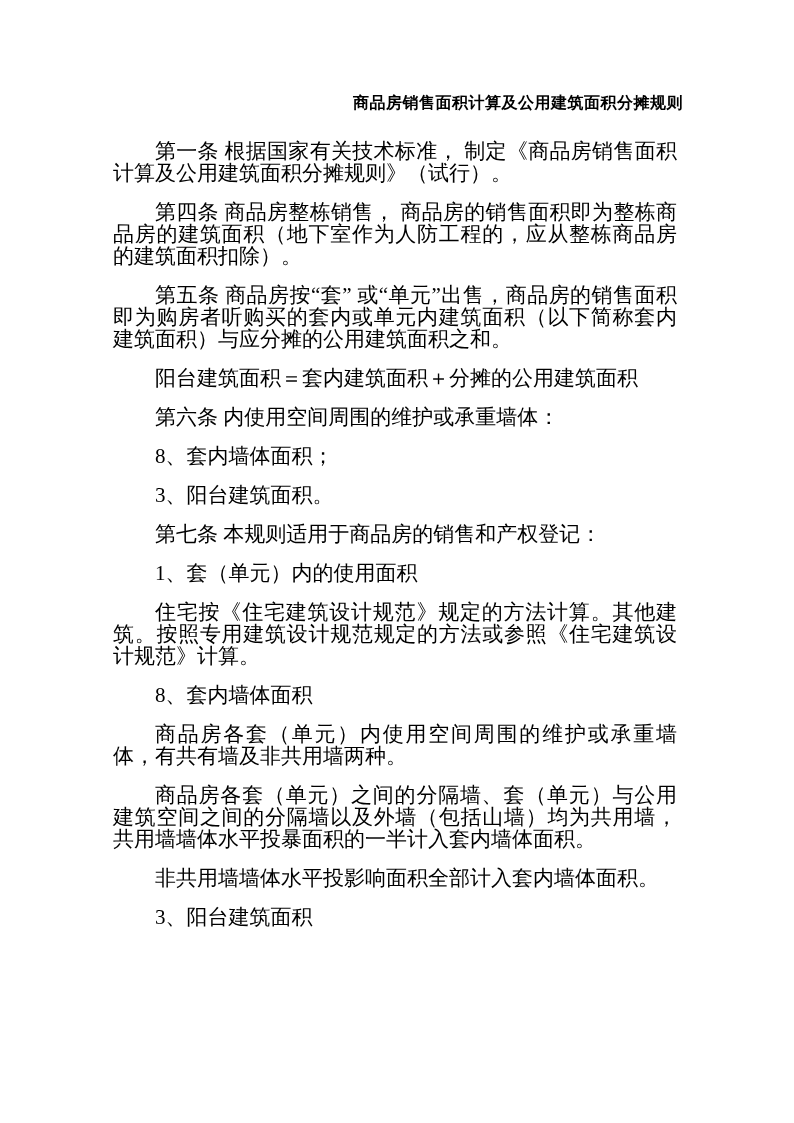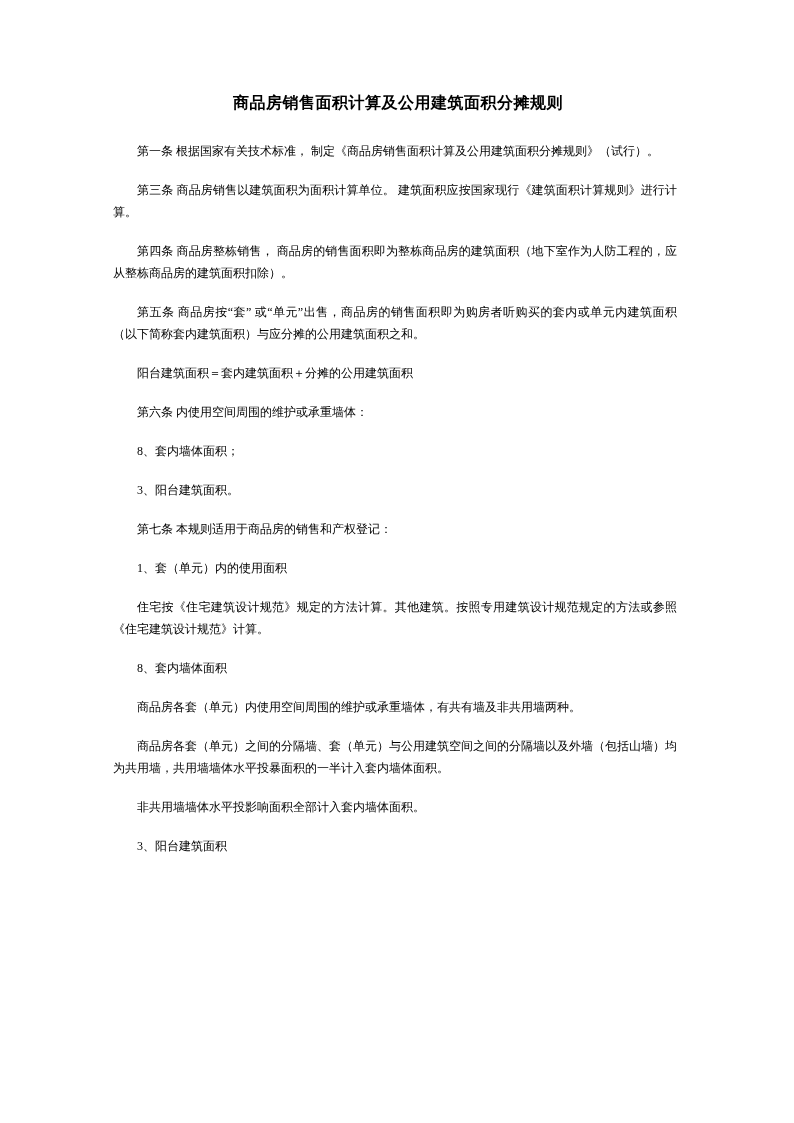--- a/index.html
+++ b/index.html
@@ -13,42 +13,41 @@
   }
   .page {
     width: 794px;
     height: 1123px;
     background: #ffffff;
     padding: 92px 111px 40px 113px;
   }
   .doc-title {
     font-size: 16px;
     font-weight: bold;
-    text-align: center;
+    text-align: right;
     line-height: 22px;
     margin-bottom: 26px;
     letter-spacing: 0.5px;
   }
   .doc-body p {
-    font-size: 12px;
+    font-size: 21px;
     line-height: 22px;
     text-indent: 2em;
     text-align: justify;
     margin: 0 6px 17px 0;
     word-break: break-all;
   }
 </style>
 </head>
 <body>
 
 <div class="page">
   <h1 class="doc-title">商品房销售面积计算及公用建筑面积分摊规则</h1>
   <div class="doc-body">
     <p>第一条 根据国家有关技术标准， 制定《商品房销售面积计算及公用建筑面积分摊规则》（试行）。</p>
-    <p>第三条 商品房销售以建筑面积为面积计算单位。 建筑面积应按国家现行《建筑面积计算规则》进行计算。</p>
     <p>第四条 商品房整栋销售， 商品房的销售面积即为整栋商品房的建筑面积（地下室作为人防工程的，应从整栋商品房的建筑面积扣除）。</p>
     <p>第五条 商品房按“套” 或“单元”出售，商品房的销售面积即为购房者听购买的套内或单元内建筑面积（以下简称套内建筑面积）与应分摊的公用建筑面积之和。</p>
     <p>阳台建筑面积＝套内建筑面积＋分摊的公用建筑面积</p>
     <p>第六条 内使用空间周围的维护或承重墙体：</p>
     <p>8、套内墙体面积；</p>
     <p>3、阳台建筑面积。</p>
     <p>第七条 本规则适用于商品房的销售和产权登记：</p>
     <p>1、套（单元）内的使用面积</p>
     <p>住宅按《住宅建筑设计规范》规定的方法计算。其他建筑。按照专用建筑设计规范规定的方法或参照《住宅建筑设计规范》计算。</p>
     <p>8、套内墙体面积</p>

